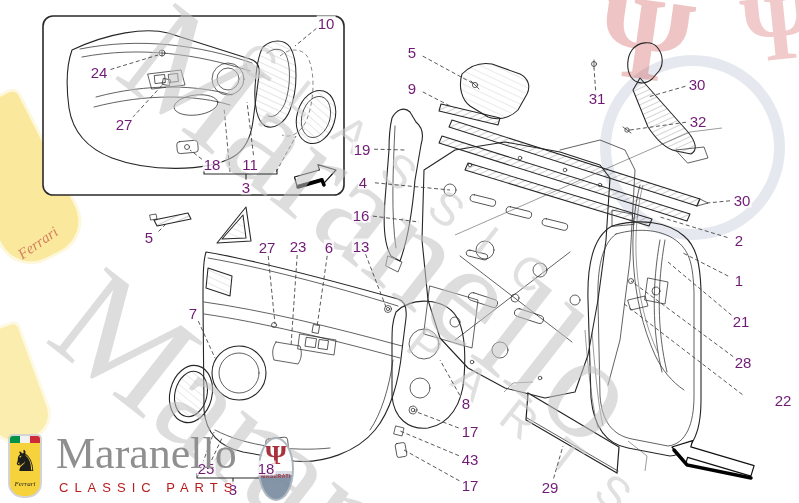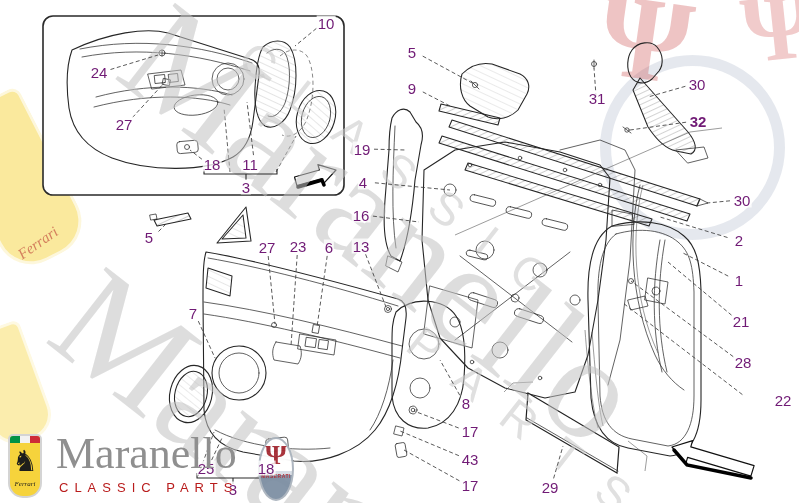--- a/index.html
+++ b/index.html
@@ -319,21 +319,21 @@
       <span class="callout" style="left: 206px; top: 468px;">25</span>
       <span class="callout" style="left: 266px; top: 468px;">18</span>
       <span class="callout" style="left: 233px; top: 489px;">3</span>
       <span class="callout" style="left: 412px; top: 52px;">5</span>
       <span class="callout" style="left: 412px; top: 88px;">9</span>
       <span class="callout" style="left: 362px; top: 149px; text-align: right;">19</span>
       <span class="callout" style="left: 363px; top: 182px;">4</span>
       <span class="callout" style="left: 361px; top: 215px; text-align: center;">16</span>
       <span class="callout" style="left: 597px; top: 98px; text-align: right;">31</span>
       <span class="callout" style="left: 697px; top: 84px;">30</span>
-      <span class="callout" style="left: 698px; top: 121px; font-weight: bold;">32</span>
+      <span class="callout" style="left: 698px; top: 121px;">32</span>
       <span class="callout" style="left: 742px; top: 200px;">30</span>
       <span class="callout" style="left: 739px; top: 240px;">2</span>
       <span class="callout" style="left: 739px; top: 280px;">1</span>
       <span class="callout" style="left: 741px; top: 321px;">21</span>
       <span class="callout" style="left: 743px; top: 362px;">28</span>
       <span class="callout" style="left: 783px; top: 400px;">22</span>
       <span class="callout" style="left: 466px; top: 403px;">8</span>
       <span class="callout" style="left: 470px; top: 431px;">17</span>
       <span class="callout" style="left: 470px; top: 459px;">43</span>
       <span class="callout" style="left: 470px; top: 485px;">17</span>

